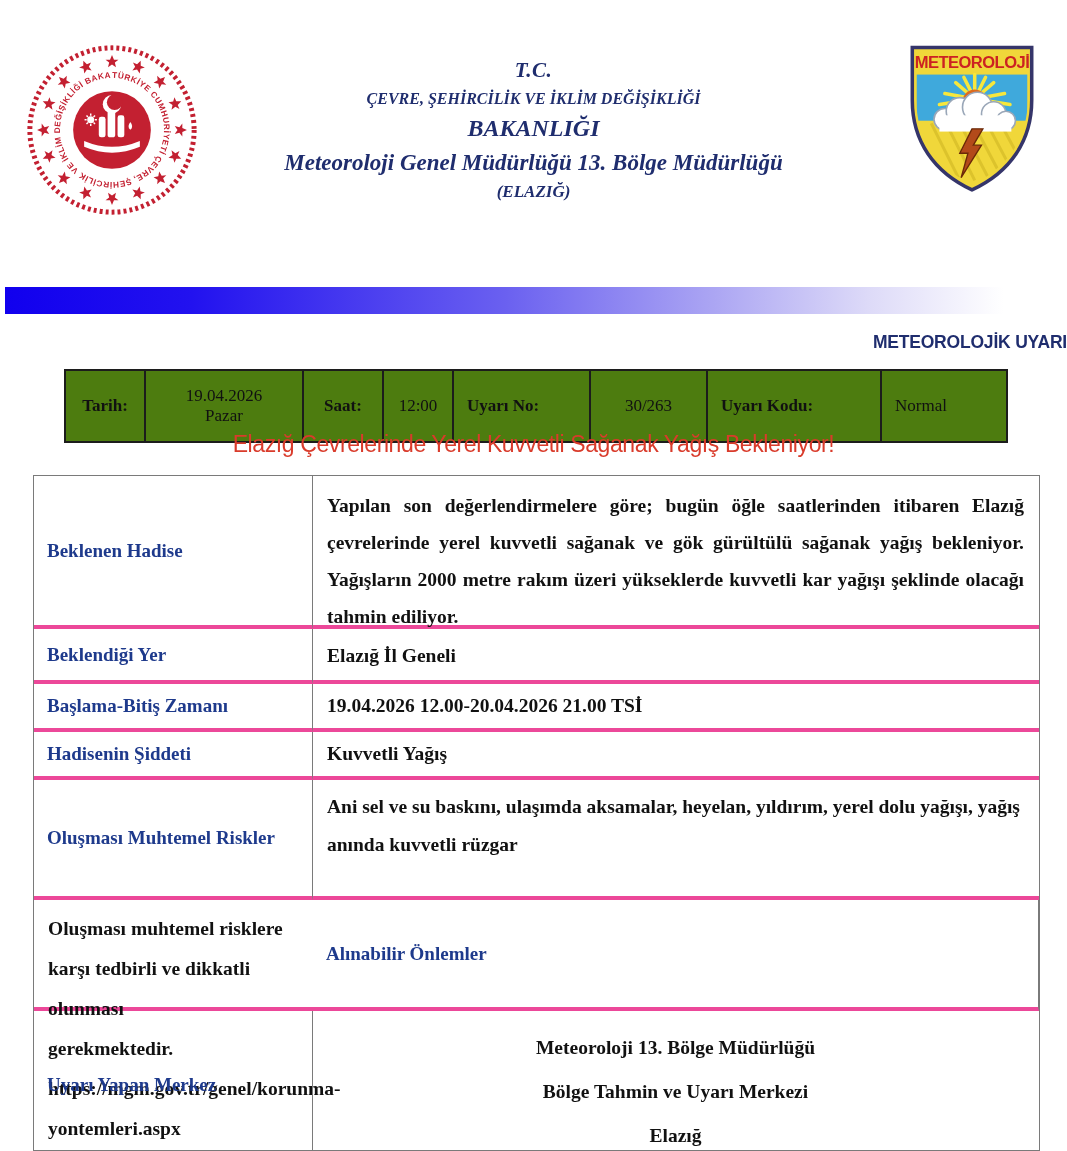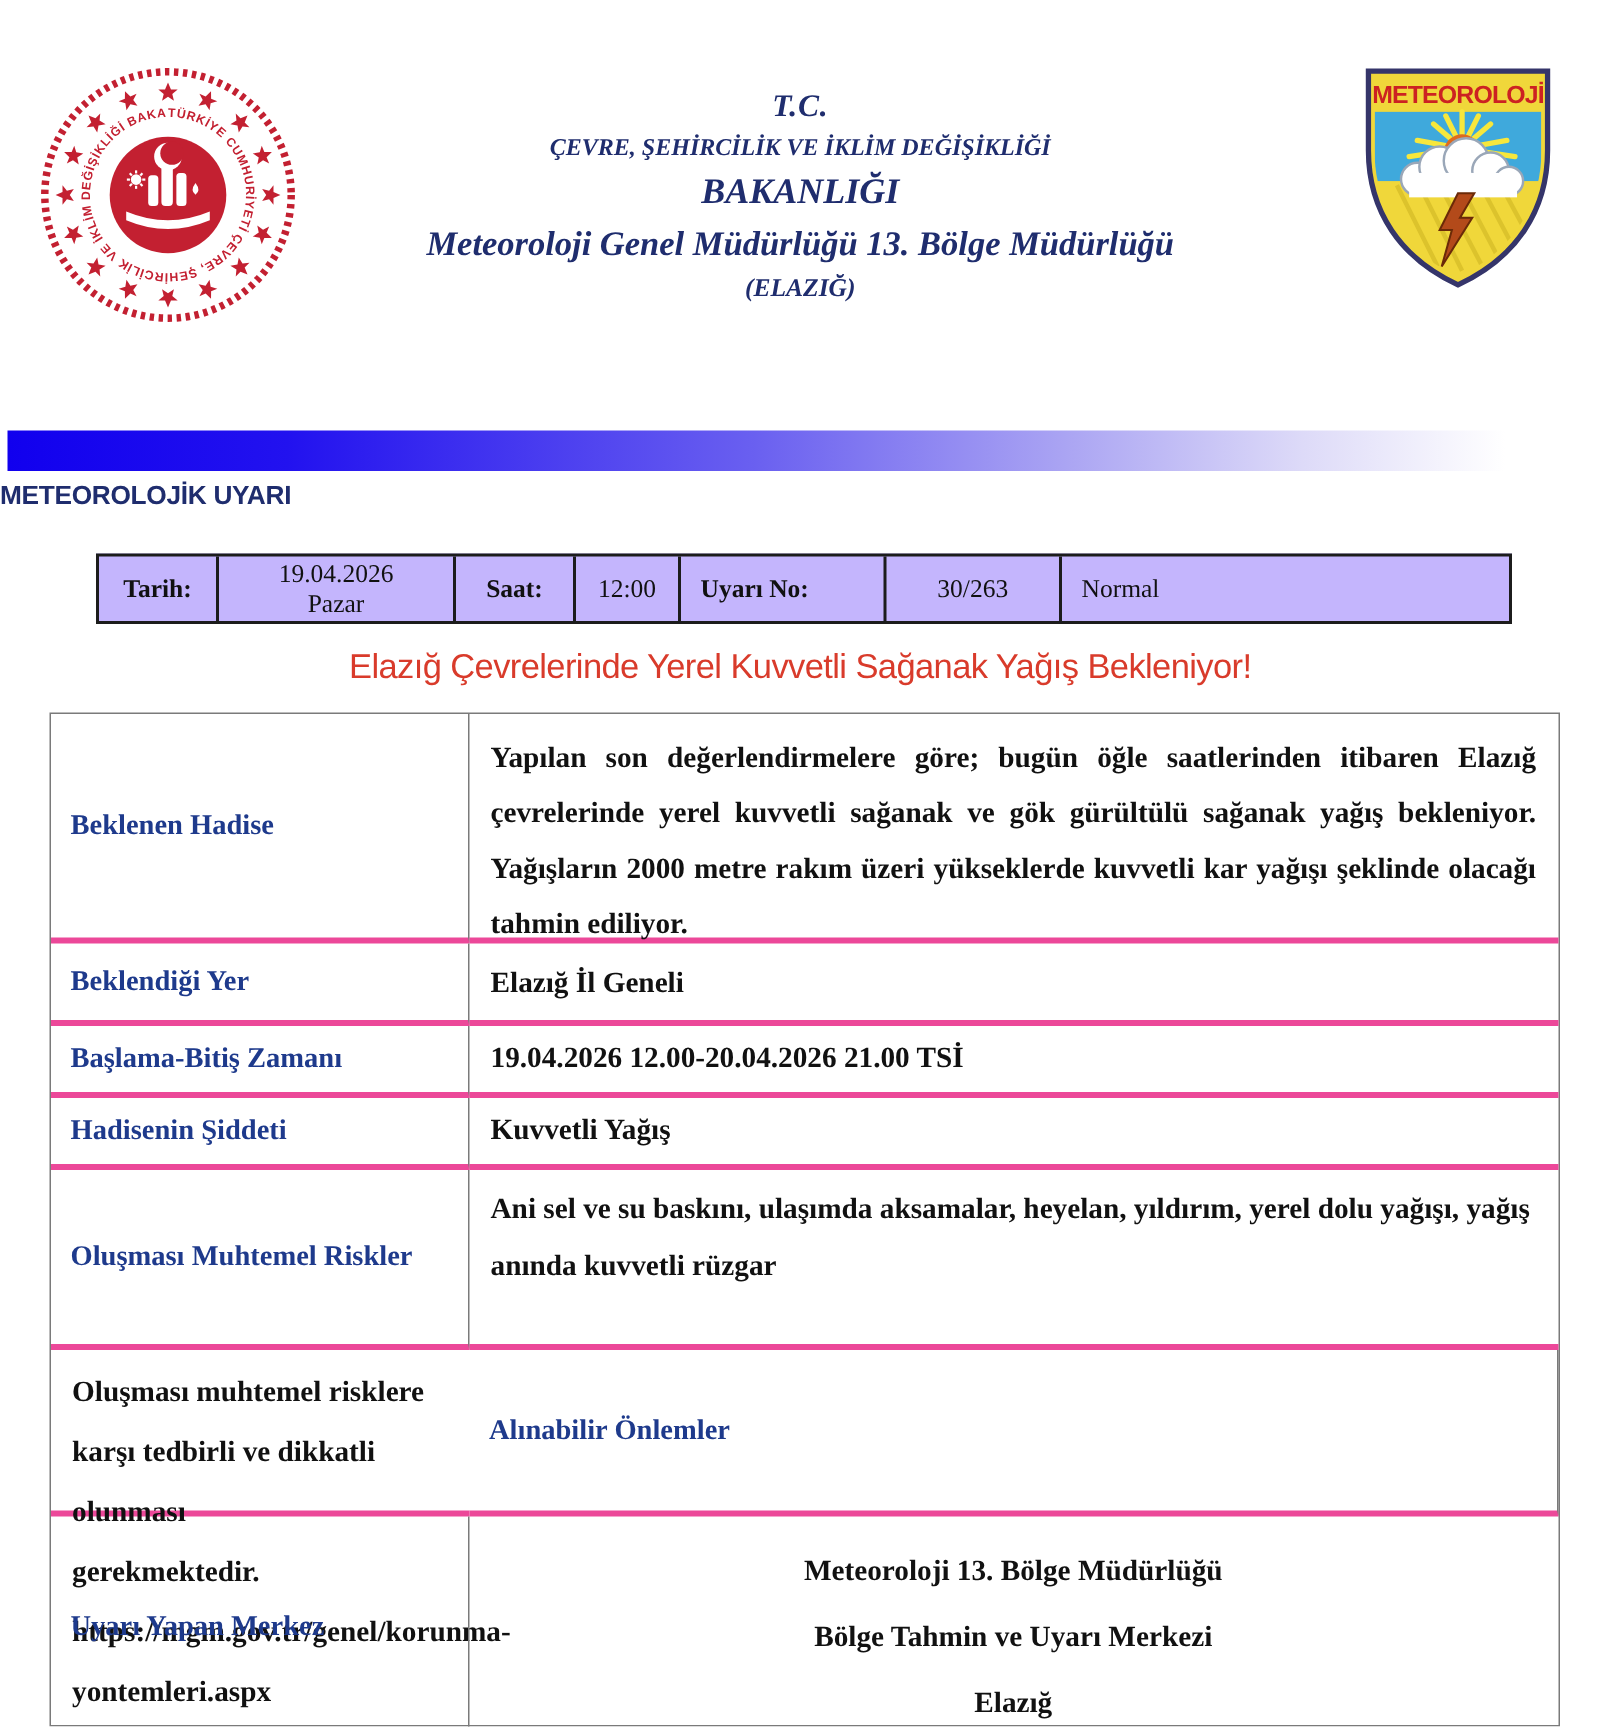--- a/index.html
+++ b/index.html
@@ -17,28 +17,28 @@
   .ht3 { font-size:24px; margin-top:7px; }
   .ht4 { font-size:23px; margin-top:8px; }
   .ht5 { font-size:17px; margin-top:6px; }
 
   
   .grad-bar { position:absolute; left:5px; top:287px; width:1040px; height:27px;
               background:linear-gradient(90deg,#1100EE 0%,#2212EF 18%,#6A60F0 48%,
                          #ABA5F3 68%,#DDDAF8 83%,#ffffff 96%); }
 
   
-  .met-uyari { position:absolute; left:0; right:0; top:320px; text-align:left;
+  .met-uyari { position:absolute; left:0; right:0; top:332px; text-align:right;
                font-family:"Liberation Sans","DejaVu Sans",sans-serif;
                font-weight:bold; font-size:17.5px; color:#1F2D6E; letter-spacing:-0.2px; }
 
   
-  .info-table { position:absolute; left:64px; top:369px; width:944px; height:47px;
+  .info-table { position:absolute; left:64px; top:369px; width:944px; height:74px;
                 display:grid; grid-template-columns:80px 158px 80px 70px 137px 117px 174px 1fr;
-                border:2px solid #1c1c1c; background:#c4b5fd; }
+                border:2px solid #1c1c1c; background:#4d7c0f; }
   .info-cell { border-right:2px solid #1c1c1c; display:flex; flex-direction:column;
                align-items:center; justify-content:center; font-size:17px; color:#111;
                line-height:1.15; }
   .info-cell:last-child { border-right:none; }
   .info-cell.lbl { font-weight:bold; }
   .info-cell.left { align-items:flex-start; padding-left:13px; }
 
   
   .alert-title { position:absolute; left:0; right:0; top:431px; text-align:center;
                  font-family:"Liberation Sans","DejaVu Sans",sans-serif;
@@ -209,20 +209,21 @@
   <div class="info-table">
     <div class="info-cell lbl">Tarih:</div>
     <div class="info-cell">
       <div>19.04.2026</div>
       <div>Pazar</div>
     </div>
     <div class="info-cell lbl">Saat:</div>
     <div class="info-cell">12:00</div>
     <div class="info-cell lbl left">Uyarı No:</div>
     <div class="info-cell">30/263</div>
+    <div class="info-cell lbl left">Uyarı Kodu:</div>
     <div class="info-cell left">Normal</div>
   </div>
 
   <div class="alert-title">Elazığ Çevrelerinde  Yerel Kuvvetli Sağanak Yağış Bekleniyor!</div>
 
   <div class="main-table">
 
     <div class="cell lblcell">Beklenen Hadise</div>
     <div class="cell val valcell v-just">Yapılan son değerlendirmelere göre; bugün öğle saatlerinden itibaren Elazığ çevrelerinde yerel kuvvetli sağanak ve gök gürültülü sağanak yağış bekleniyor. Yağışların 2000 metre rakım üzeri yükseklerde kuvvetli kar yağışı şeklinde olacağı tahmin ediliyor.</div>
 

